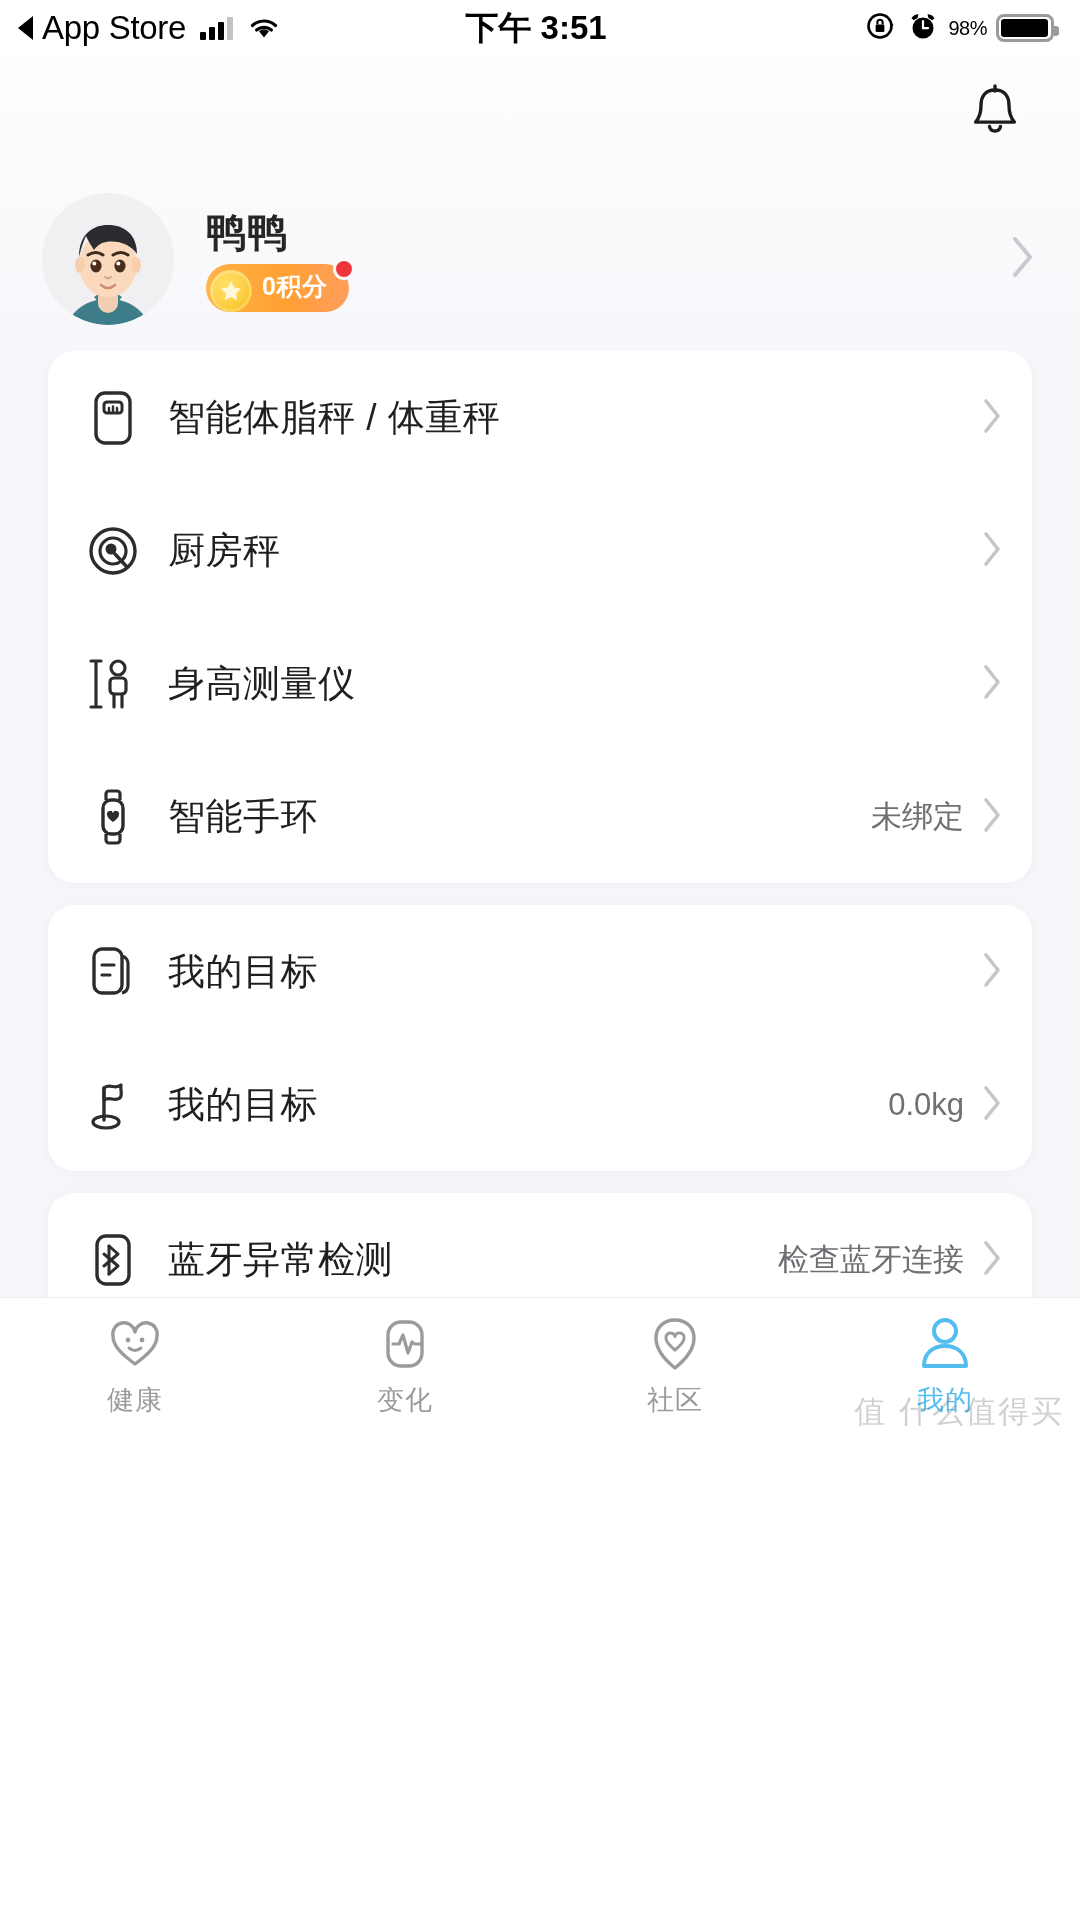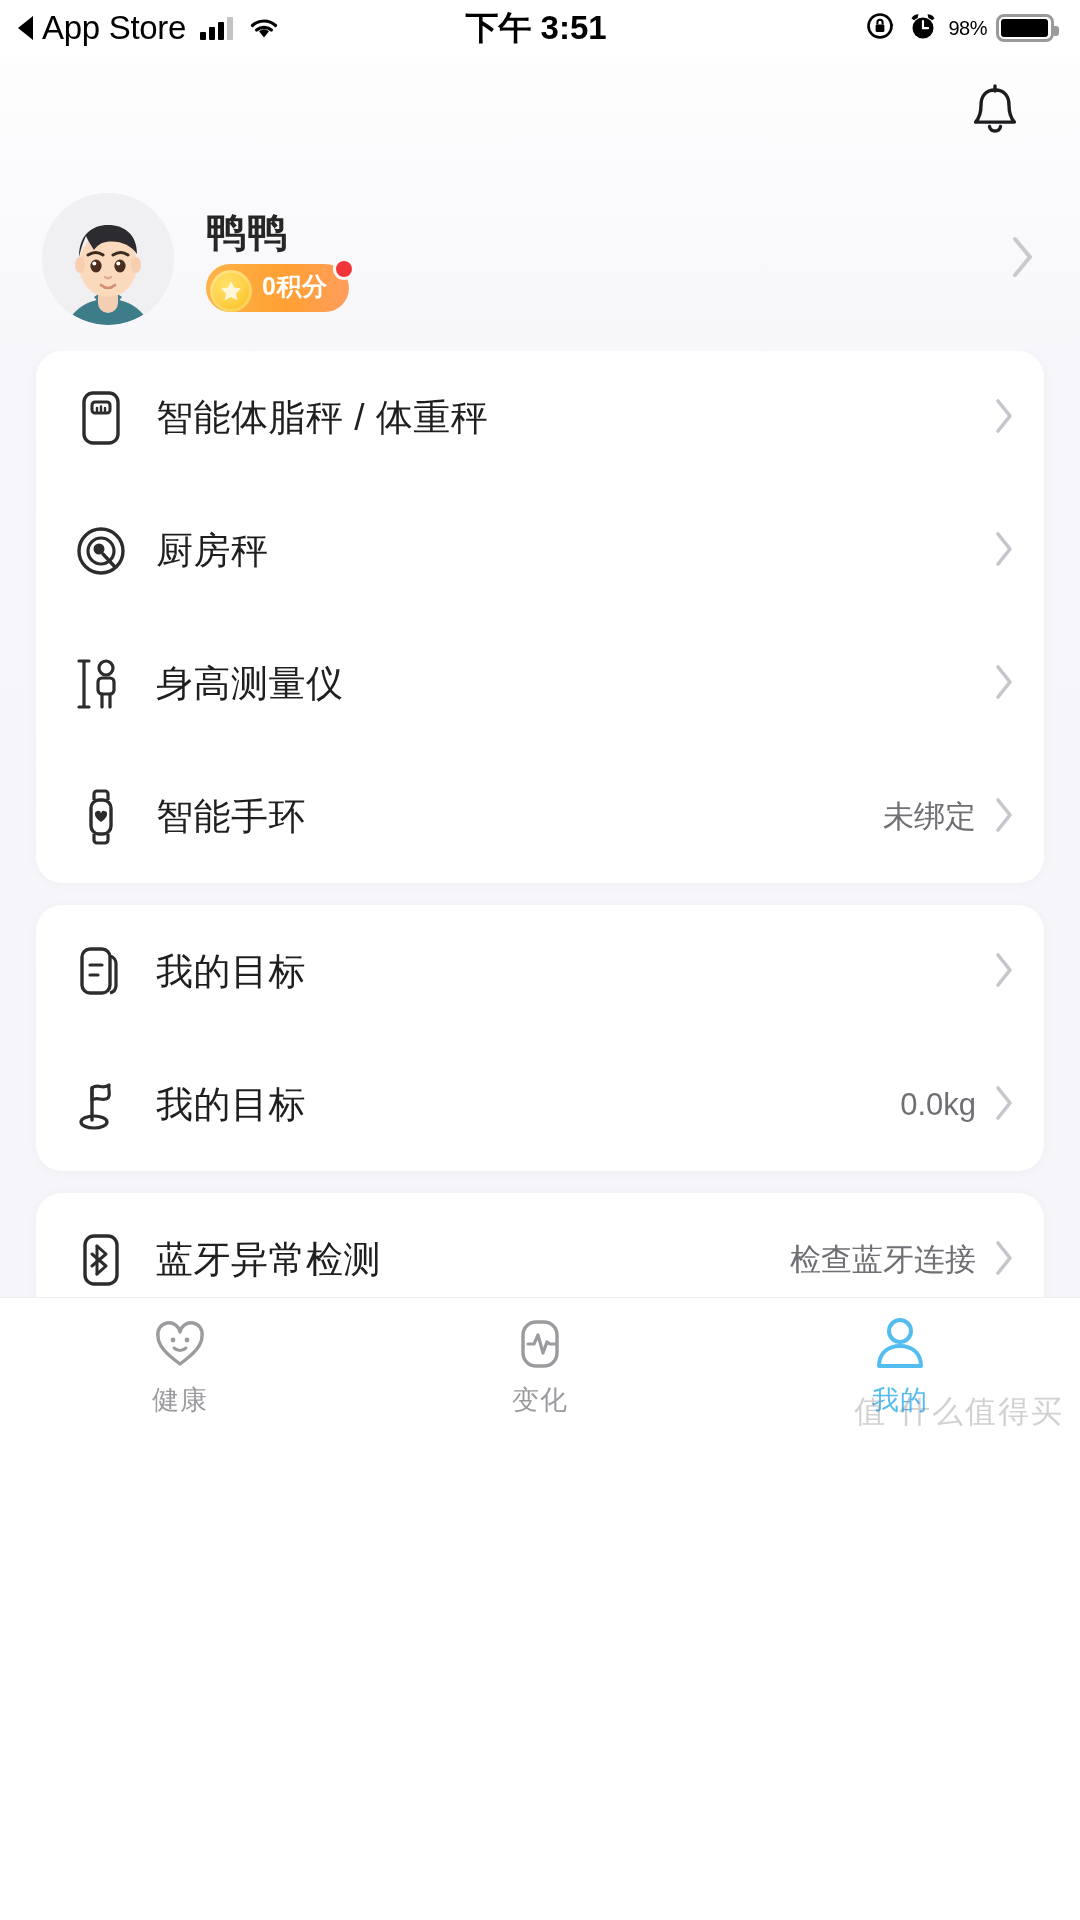--- a/index.html
+++ b/index.html
@@ -90,21 +90,21 @@
   .coin svg{display:block;}
   .points-text { font-size:25px; color:#ffffff; font-weight:600; margin-left:10px; letter-spacing:0.5px;}
   .red-dot {
     position:absolute; top:-6px; right:-6px;
     width:22px;height:22px;border-radius:50%;
     background:#f0353a; border:3px solid #fafafa;
   }
   .chev-lg { color:#c9c9ce; flex:0 0 auto; }
 
   
-  .content { flex:1; padding:0 36px; display:flex; flex-direction:column; gap:22px; overflow:hidden;}
+  .content { flex:1; padding:0 48px; display:flex; flex-direction:column; gap:22px; overflow:hidden;}
   .card {
     background:#ffffff; border-radius:26px;
     box-shadow:0 1px 10px rgba(60,60,100,0.05);
   }
   .row {
     display:flex; align-items:center;
     height:133px; padding:0 30px 0 32px;
     cursor:pointer;
   }
   .row-icon {
@@ -398,20 +398,29 @@
     <div class="tab">
       <span class="tab-icon">
         <svg width="50" height="56" viewBox="0 0 50 56">
           <rect x="8" y="6" width="34" height="44" rx="13" fill="none" stroke="currentColor" stroke-width="3.4"></rect>
           <path d="M13 28 h6 l4 -9 5 18 4 -11 3 2 h5" fill="none" stroke="currentColor" stroke-width="3.2" stroke-linejoin="round" stroke-linecap="round"></path>
         </svg>
       </span>
       <span class="tab-label">变化</span>
     </div>
 
+    <div class="tab">
+      <span class="tab-icon">
+        <svg width="52" height="56" viewBox="0 0 52 56">
+          <path d="M26 4 C38 4 45 12 45 22 C45 34 36 44 26 52 C16 44 7 34 7 22 C7 12 14 4 26 4 z" fill="none" stroke="currentColor" stroke-width="3.4" stroke-linejoin="round"></path>
+          <path d="M26 34 C20 29 17 26 17 22.5 A4.6 4.6 0 0 1 26 20.5 A4.6 4.6 0 0 1 35 22.5 C35 26 32 29 26 34 z" fill="none" stroke="currentColor" stroke-width="3" stroke-linejoin="round"></path>
+        </svg>
+      </span>
+      <span class="tab-label">社区</span>
+    </div>
 
     <div class="tab active">
       <span class="tab-icon">
         <svg width="54" height="56" viewBox="0 0 54 56">
           <circle cx="27" cy="15" r="11" fill="none" stroke="currentColor" stroke-width="4"></circle>
           <path d="M6 50 C6 37 15 30 27 30 C39 30 48 37 48 50 z" fill="none" stroke="currentColor" stroke-width="4" stroke-linejoin="round"></path>
         </svg>
       </span>
       <span class="tab-label">我的</span>
     </div>

